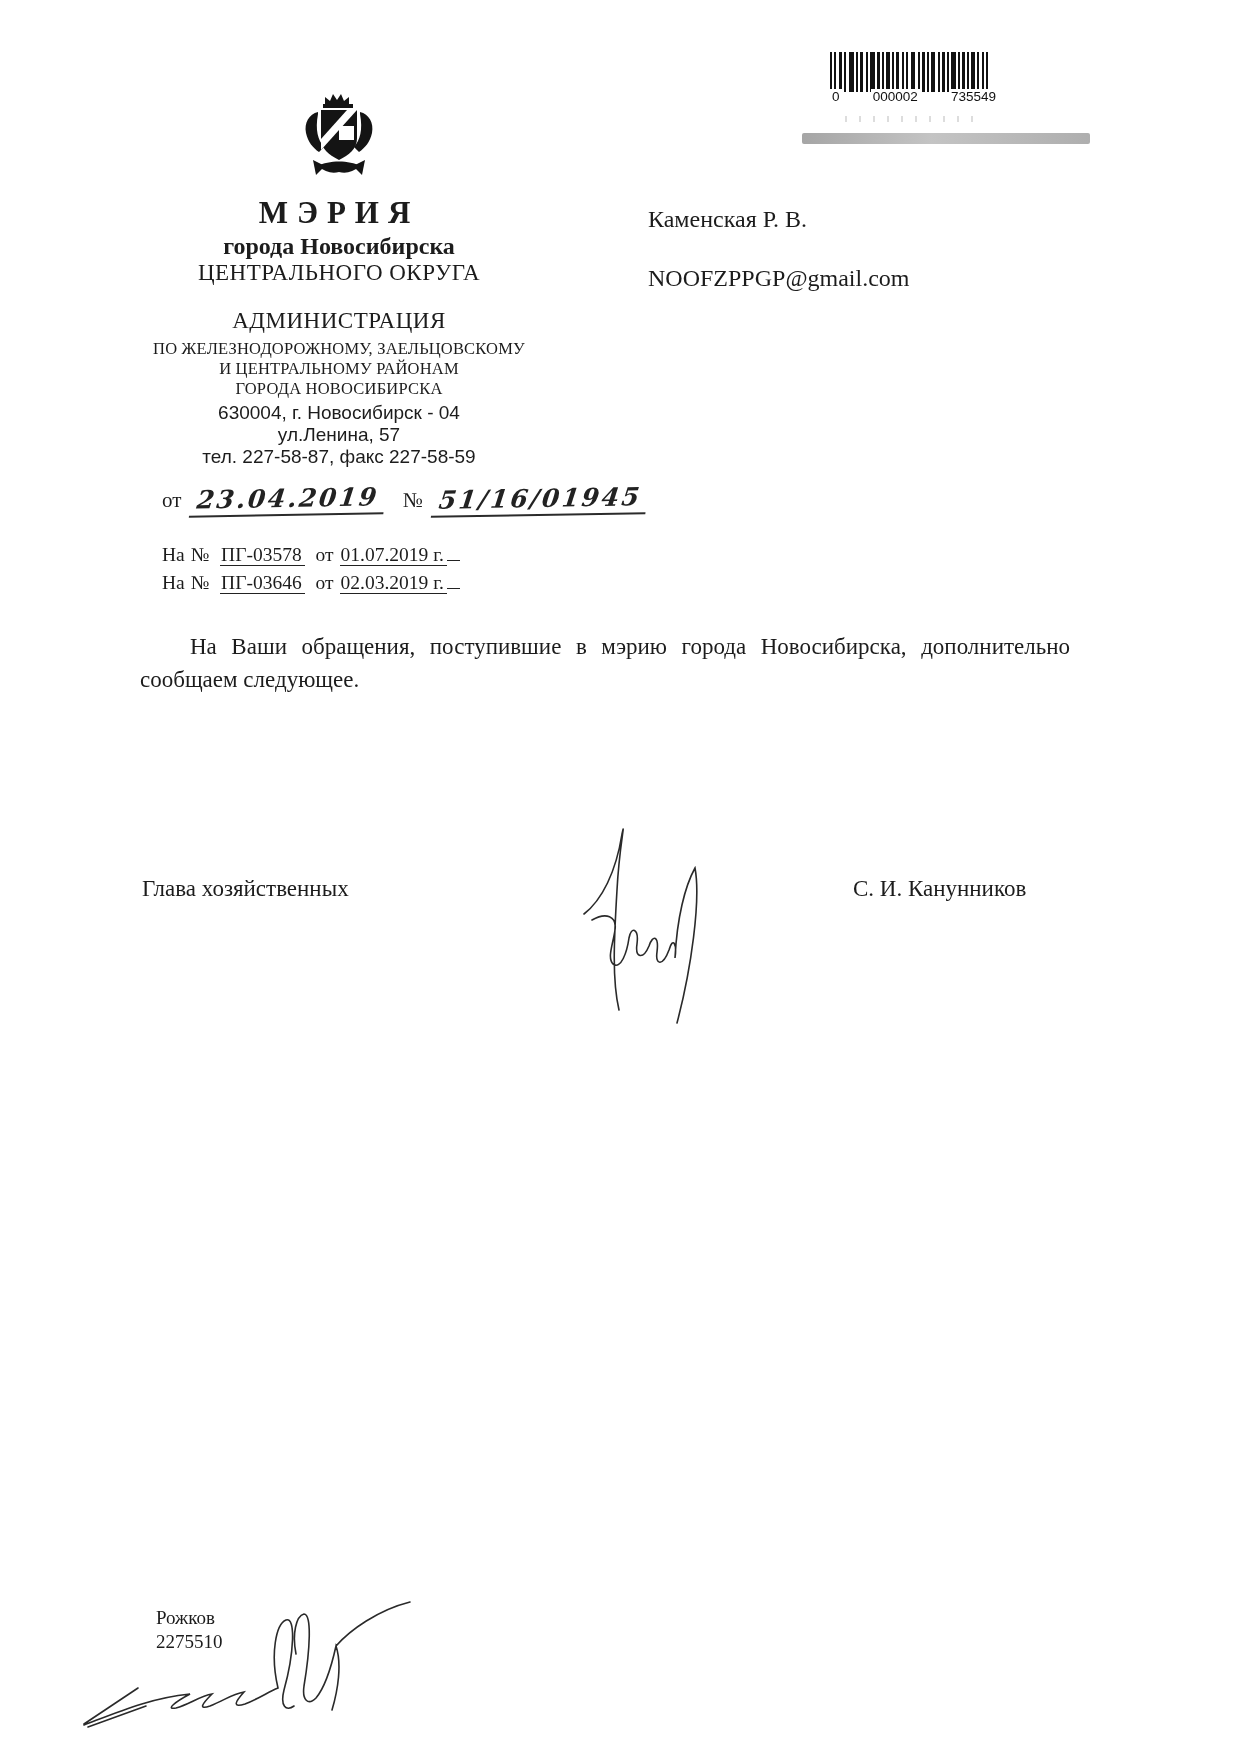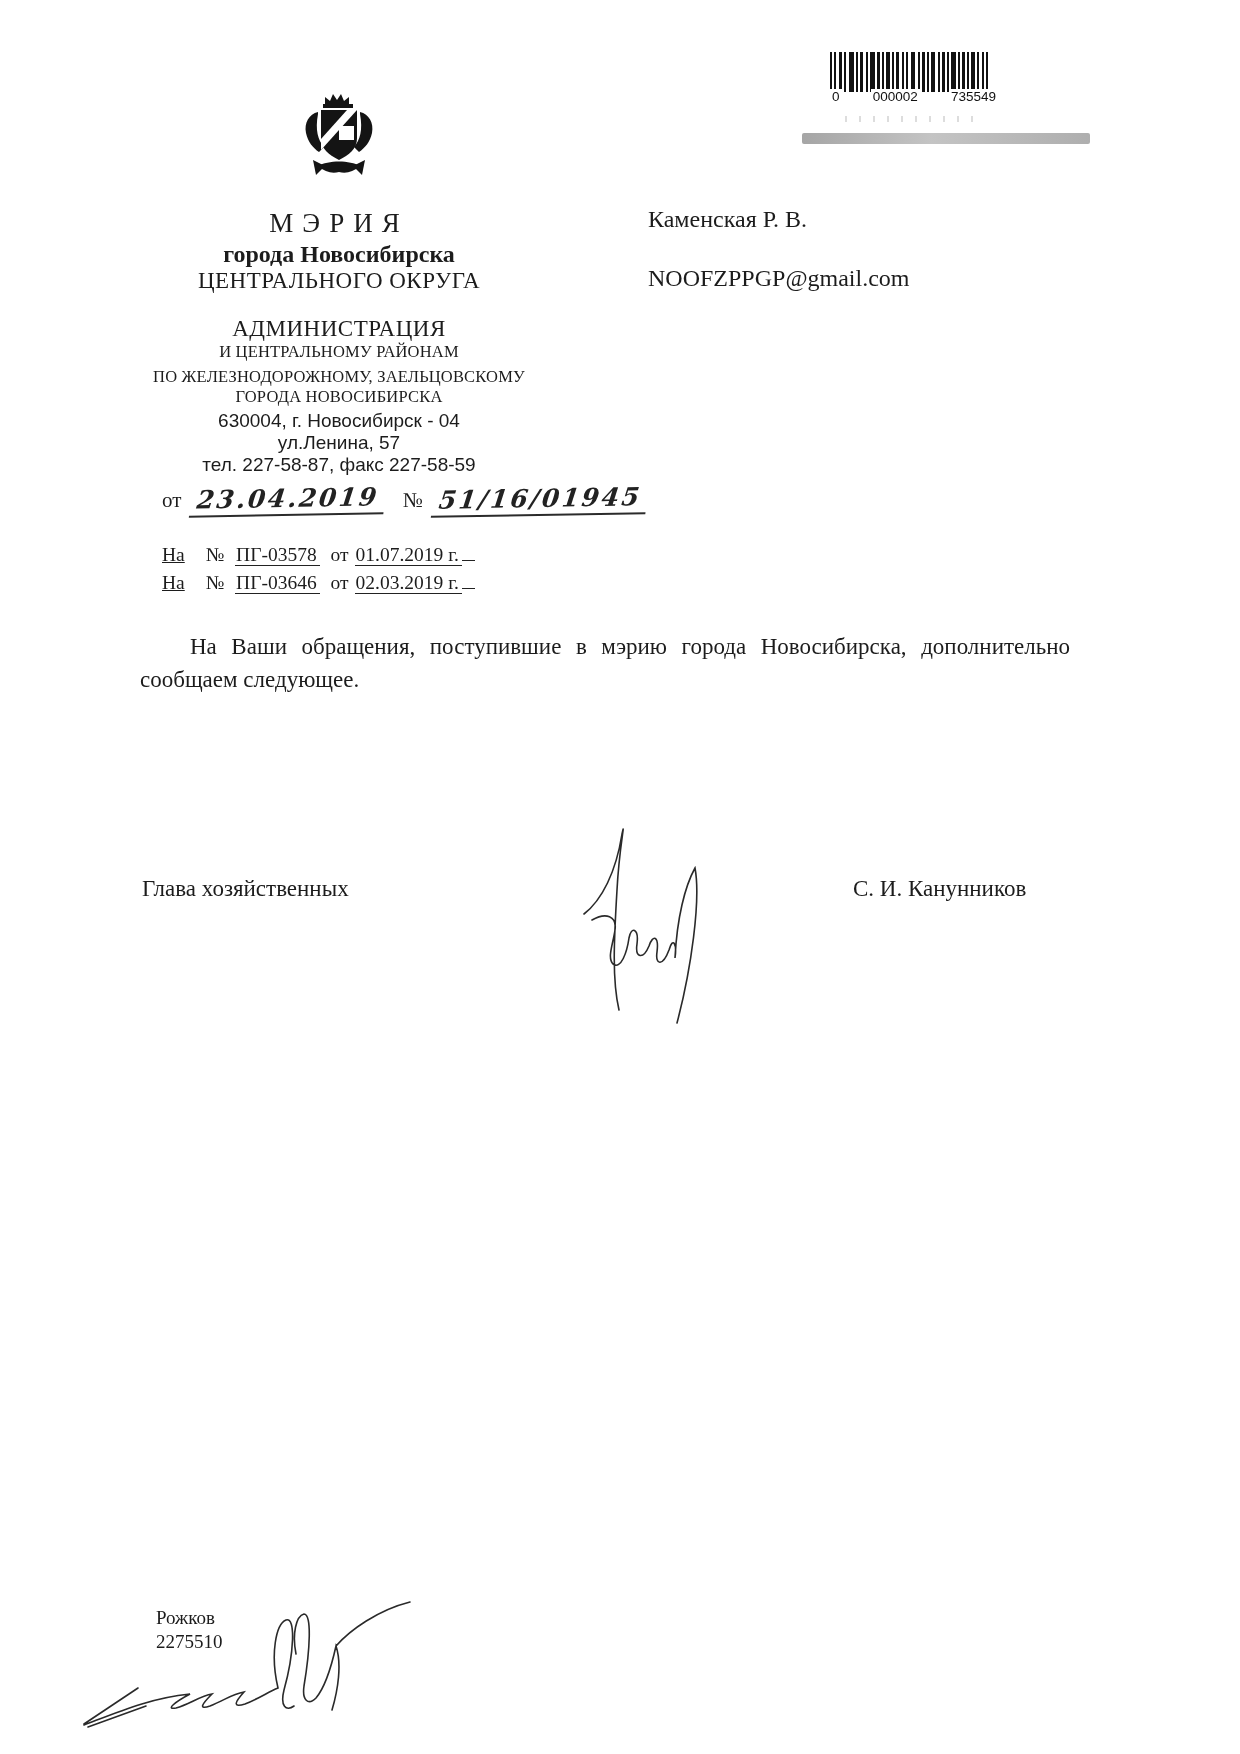--- a/index.html
+++ b/index.html
@@ -31,21 +31,21 @@
     position:absolute;left:845px;top:116px;width:140px;height:6px;
     background:repeating-linear-gradient(90deg,#bbb 0 2px,transparent 2px 14px);
     opacity:.5;
   }
   
   .letterhead{
     position:absolute;left:115px;top:92px;width:448px;
     text-align:center;
   }
   .emblem{display:inline-block;}
-  .org-line1{margin-top:20px;font-size:27px;font-weight:normal;letter-spacing:9px;}
+  .org-line1{margin-top:7px;font-size:31px;font-weight:bold;letter-spacing:9px;}
   .org-line2{font-size:24px;font-weight:bold;margin-top:2px;}
   .dept-line{font-size:23px;letter-spacing:.5px;margin-top:0;}
   .dept-line.first{margin-top:22px;}
   .district-line{font-size:16.5px;letter-spacing:.2px;}
   .district-line.first{margin-top:5px;}
   .addr-line{font-family:"Liberation Sans", sans-serif;font-size:19px;line-height:22px;}
   .addr-line.first{margin-top:3px;}
   
   .outgoing{
     position:absolute;left:162px;top:484px;
@@ -57,21 +57,21 @@
     font-family:"DejaVu Serif", serif;
     font-style:italic;font-weight:bold;
     font-size:25px;letter-spacing:2.5px;
     display:inline-block;transform:skewX(-8deg) rotate(-1deg);
     color:#222;
   }
   .u{border-bottom:2px solid #2b2b2b;padding:0 6px 1px 6px;}
   
   .refs{position:absolute;left:162px;top:540px;font-size:19.5px;line-height:28px;}
   .ref-line{white-space:nowrap;}
-  .ref-line .sp{margin-right:16px;text-decoration:underline;}
+  .ref-line .sp{margin-right:1px;}
   .ref-line .sp2{margin-right:6px;}
   .u2{border-bottom:1.6px solid #222;padding:0 3px 0 1px;}
   .u-tail{
     display:inline-block;width:13px;height:1em;
     border-bottom:1.6px solid #222;vertical-align:baseline;
   }
   
   .recipient{position:absolute;left:648px;top:206px;}
   .recipient-name{font-size:24px;}
   .recipient-email{font-size:24px;margin-top:32px;}
@@ -161,22 +161,22 @@
         <path d="M17 68 l12 6 -9 9 z"></path>
         <path d="M69 68 l-12 6 9 9 z"></path>
         <path d="M22 74 c10-6 32-6 42 0 c-7 6 -14 8 -21 6 c-7 2 -14 0 -21-6 z"></path>
       </g>
     </svg>
 
     <div class="org-line1">МЭРИЯ</div>
     <div class="org-line2">города Новосибирска</div>
     <div class="dept-line">ЦЕНТРАЛЬНОГО ОКРУГА</div>
     <div class="dept-line first">АДМИНИСТРАЦИЯ</div>
+    <div class="district-line first">ПО ЖЕЛЕЗНОДОРОЖНОМУ, ЗАЕЛЬЦОВСКОМУ</div>
     <div class="district-line">И ЦЕНТРАЛЬНОМУ РАЙОНАМ</div>
-    <div class="district-line first">ПО ЖЕЛЕЗНОДОРОЖНОМУ, ЗАЕЛЬЦОВСКОМУ</div>
     <div class="district-line">ГОРОДА НОВОСИБИРСКА</div>
     <div class="addr-line first">630004, г. Новосибирск - 04</div>
     <div class="addr-line">ул.Ленина, 57</div>
     <div class="addr-line">тел. 227-58-87, факс 227-58-59</div>
   </div>
 
   <div class="outgoing">
     <span class="lbl">от</span><span class="hand u">23.04.2019</span><span class="numsign">№</span><span class="hand u">51/16/01945</span>
   </div>
 

